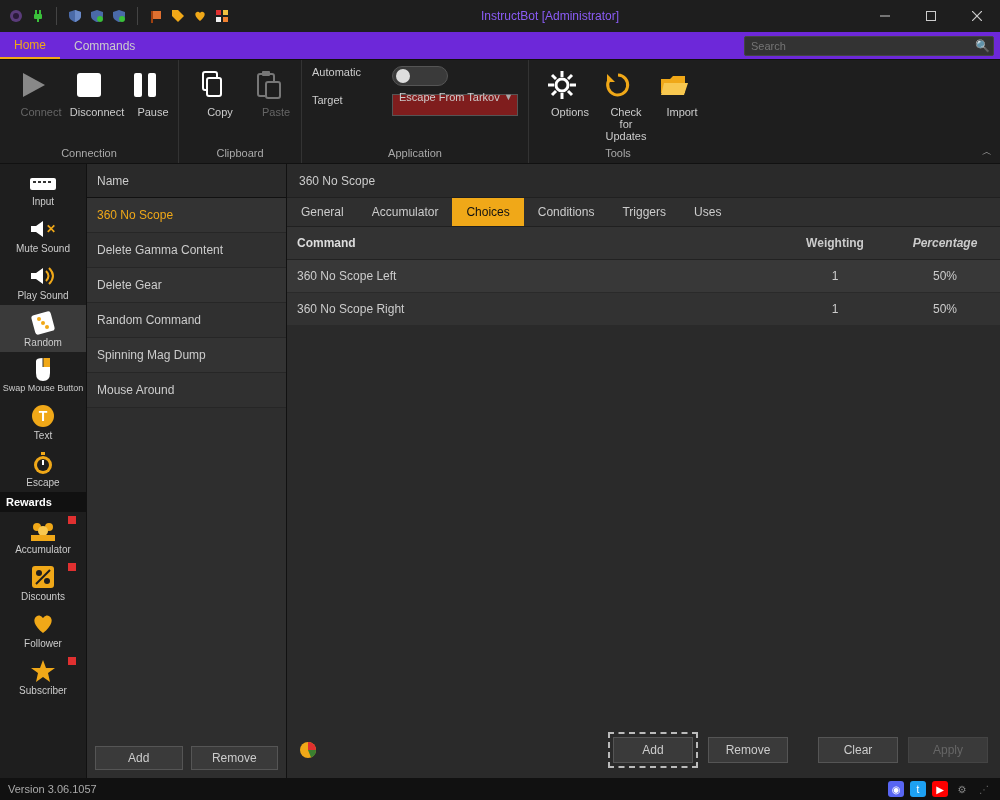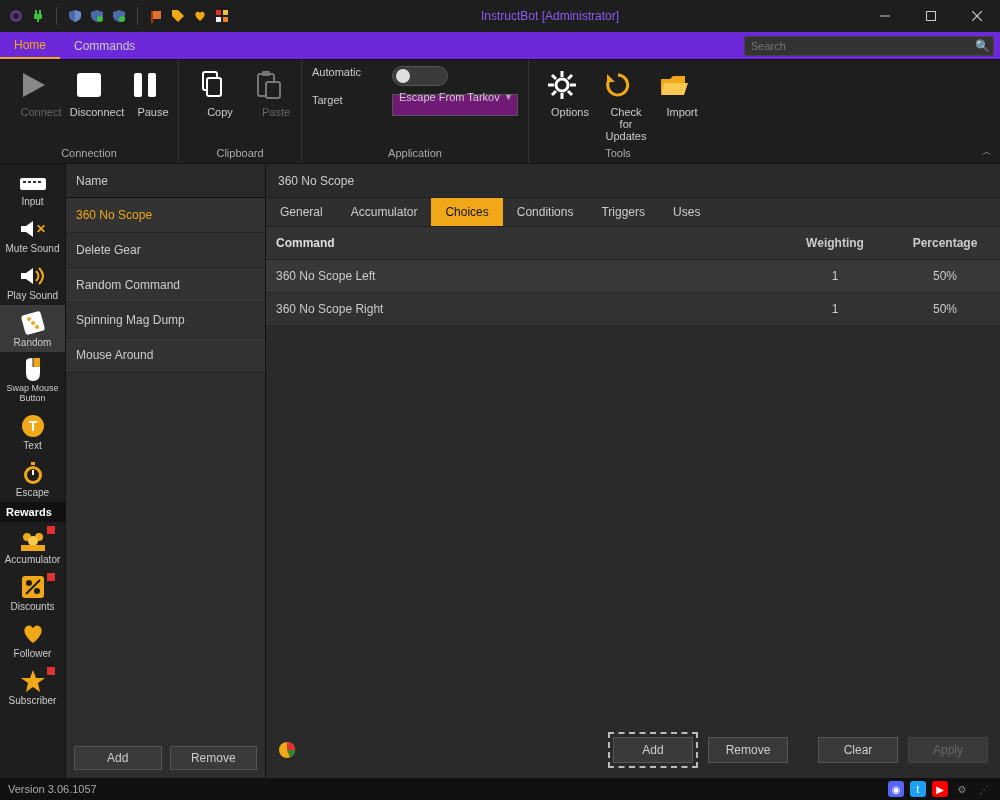--- a/index.html
+++ b/index.html
@@ -30,29 +30,29 @@
 .ribbon-item { width: 54px; display: flex; flex-direction: column; align-items: center; justify-content: flex-start; gap: 4px; padding-top: 4px; cursor: pointer; }
 .ribbon-item.disabled { color: #666; }
 .ribbon-icon { width: 34px; height: 34px; display: flex; align-items: center; justify-content: center; }
 .ribbon-label { font-size: 11px; color: #ccc; text-align: center; margin-left: 16px; }
 .ribbon-item.disabled .ribbon-label { color: #666; }
 .ribbon-group-label { text-align: center; font-size: 11px; color: #aaa; padding: 3px 0 4px; }
 .ribbon-app-col { padding: 6px 10px 0; display: flex; flex-direction: column; gap: 8px; }
 .ribbon-app-row { display: flex; align-items: flex-start; gap: 26px; font-size: 11px; }
 .toggle { width: 56px; height: 20px; background: #3a3a3a; border-radius: 10px; position: relative; border: 1px solid #555; }
 .toggle-knob { width: 14px; height: 14px; background: #ddd; border-radius: 50%; position: absolute; top: 2px; left: 3px; }
-.combo { width: 126px; height: 22px; background: #701a75; border: 1px solid #555; display: flex; align-items: center; padding: 0 4px 16px 6px; font-size: 11px; color: #ccc; justify-content: space-between; }
+.combo { width: 126px; height: 22px; background: #7f1d1d; border: 1px solid #555; display: flex; align-items: center; padding: 0 4px 16px 6px; font-size: 11px; color: #ccc; justify-content: space-between; }
 .combo .arrow { color: #aaa; font-size: 9px; }
 .ribbon-collapse { position: absolute; right: 8px; bottom: 4px; color: #ccc; cursor: pointer; font-size: 10px; }
 
 
 .main { display: flex; height: calc(800px - 32px - 28px - 104px - 22px); }
 
 
-.sidebar { width: 66px; background: #1e1e1e; border-right: 1px solid #111; display: flex; flex-direction: column; overflow: hidden; }
+.sidebar { width: 87px; background: #1e1e1e; border-right: 1px solid #111; display: flex; flex-direction: column; overflow: hidden; }
 .sb-item { display: flex; flex-direction: column; align-items: center; justify-content: center; padding: 5px 0 4px; gap: 1px; cursor: pointer; position: relative; }
 .sb-item.selected { background: #3a3a3a; }
 .sb-icon { width: 30px; height: 26px; display: flex; align-items: center; justify-content: center; }
 .sb-label { font-size: 10px; color: #ccc; text-align: center; line-height: 1.1; }
 .sb-header { background: #111; color: #fff; font-weight: bold; font-size: 11px; padding: 4px 6px; }
 .sb-badge { width: 8px; height: 8px; background: #e03030; position: absolute; top: 4px; right: 10px; }
 
 
 .cmdlist { width: 200px; background: #2e2e2e; border-right: 1px solid #111; display: flex; flex-direction: column; }
 .cmdlist-header { height: 34px; background: #2a2a2a; border-bottom: 1px solid #111; display: flex; align-items: center; padding: 0 10px; font-size: 12px; color: #ccc; }
@@ -69,21 +69,21 @@
 .detail-tabs { display: flex; background: #2f2f2f; border-bottom: 1px solid #202020; position: relative; }
 .detail-tab { padding: 7px 14px; font-size: 12px; color: #ccc; cursor: pointer; }
 .detail-tab.active { background: #f0a818; color: #111; position: relative; }
 .detail-tab.active::after { content: ""; position: absolute; left: 50%; bottom: -6px; transform: translateX(-50%); border: 6px solid transparent; border-top-color: #f0a818; }
 .table { display: flex; flex-direction: column; }
 .thead, .trow { display: flex; }
 .thead { background: #333; border-bottom: 1px solid #222; }
 .th, .td { padding: 9px 10px; font-size: 12px; }
 .th.cmd { flex: 1; font-weight: bold; color: #ddd; }
 .th.w { width: 110px; text-align: center; font-weight: bold; }
-.th.p { width: 110px; text-align: center; font-weight: bold; }
+.th.p { width: 110px; text-align: center; font-weight: bold; font-style: italic; }
 .td.cmd { flex: 1; color: #ccc; }
 .td.w { width: 110px; text-align: center; }
 .td.p { width: 110px; text-align: center; }
 .trow { background: #383838; border-bottom: 1px solid #2a2a2a; }
 .trow:nth-child(odd) { background: #323232; }
 .detail-body { flex: 1; }
 .detail-footer { padding: 10px 12px; display: flex; align-items: center; gap: 10px; }
 .footer-icon { width: 18px; height: 18px; }
 .footer-spacer { flex: 1; }
 .btn-wide { width: 80px; height: 26px; background: #3a3a3a; border: 1px solid #555; color: #ccc; font-size: 12px; display: flex; align-items: center; justify-content: center; cursor: pointer; }
@@ -426,20 +426,21 @@
           </svg>
         </div>
       <div class="sb-label">Subscriber</div>
     </div>
   </div>
 
   <div class="cmdlist">
     <div class="cmdlist-header">Name</div>
     <div class="cmdlist-items">
       <div class="cmdlist-item selected">360 No Scope</div>
+      <div class="cmdlist-item">Delete Gamma Content</div>
       <div class="cmdlist-item">Delete Gear</div>
       <div class="cmdlist-item">Random Command</div>
       <div class="cmdlist-item">Spinning Mag Dump</div>
       <div class="cmdlist-item">Mouse Around</div>
     </div>
     <div class="cmdlist-footer">
       <div class="btn">Add</div>
       <div class="btn">Remove</div>
     </div>
   </div>

